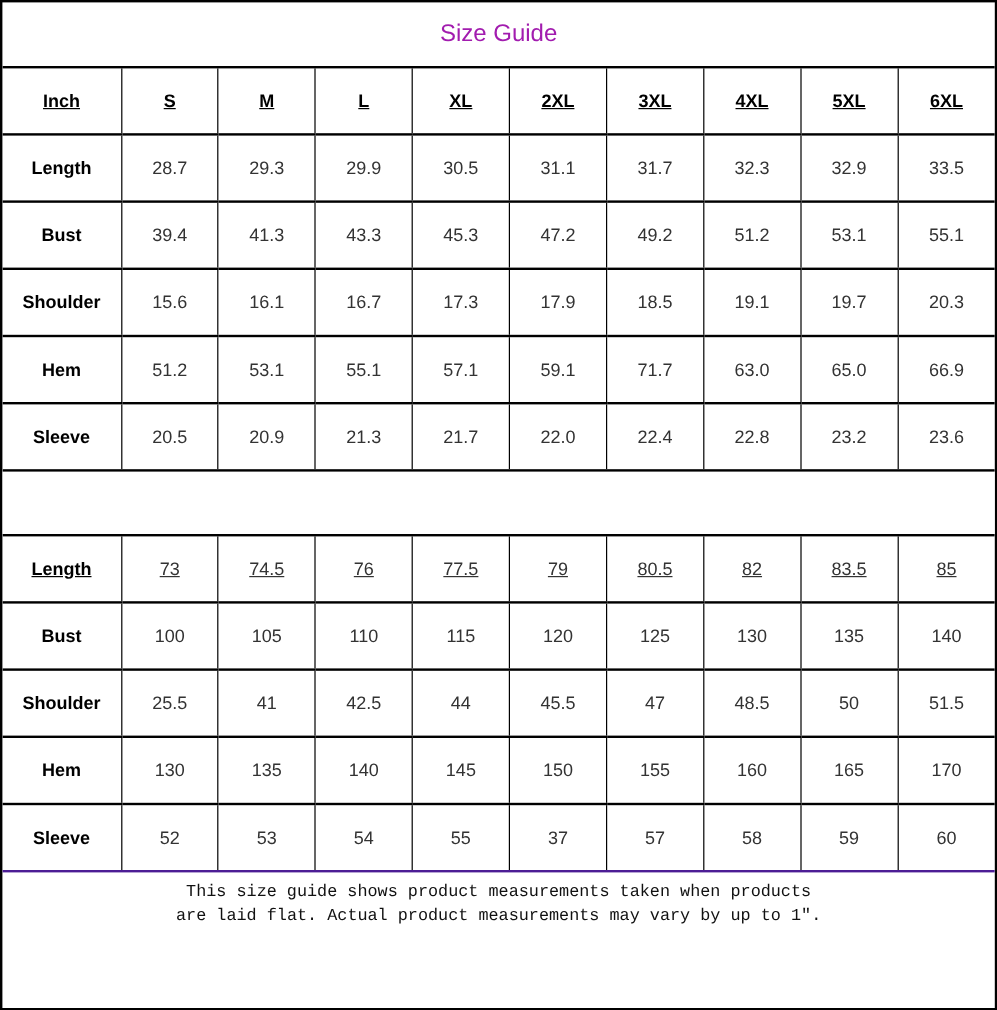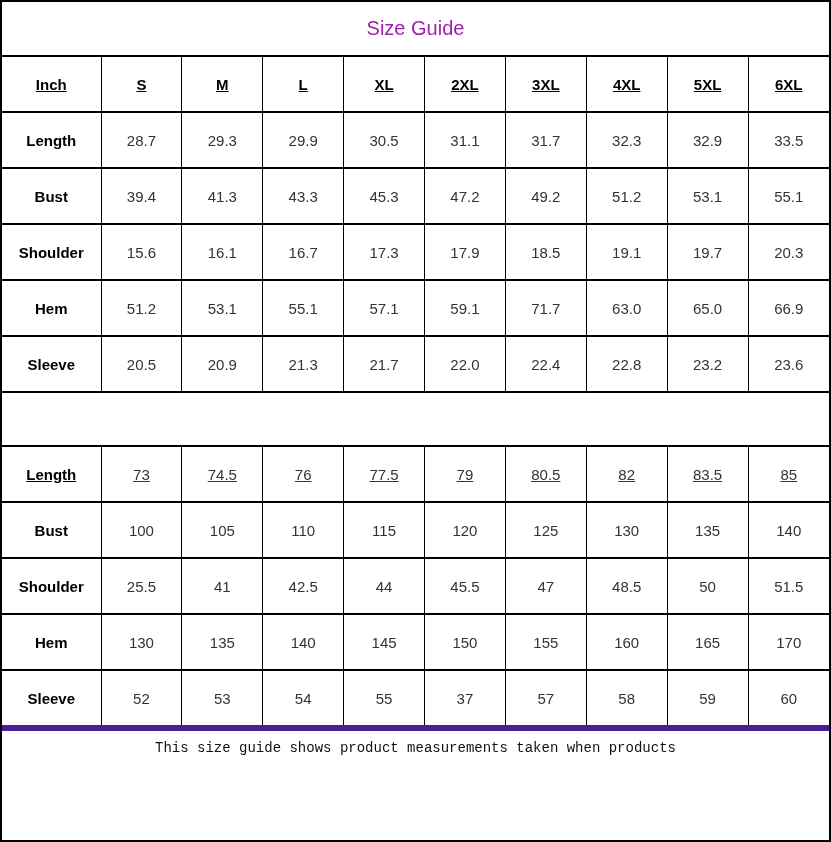--- a/index.html
+++ b/index.html
@@ -48,21 +48,21 @@
     font-weight: bold;
     color: #000;
   }
   .gap-row {
     height: 52px;
     border-top: 2px solid #000;
     border-bottom: 2px solid #000;
     background: #fff;
   }
   .footer-row {
-    border-top: 6px solid #4c1d95;
+    border-top: 2px solid #4c1d95;
     height: 53px;
     box-sizing: content-box;
     font-family: "Liberation Mono", monospace;
     font-size: 14px;
     line-height: 20px;
     color: #111;
     text-align: center;
     padding-top: 7px;
   }
 </style>
@@ -236,15 +236,16 @@
       <td>57</td>
       <td>58</td>
       <td>59</td>
       <td>60</td>
     </tr>
   </tbody>
     </table>
 
   <div class="footer-row">
     <div>This size guide shows product measurements taken when products</div>
+    <div>are laid flat. Actual product measurements may vary by up to 1″.</div>
   </div>
 
 </div>
 
 </body></html>

